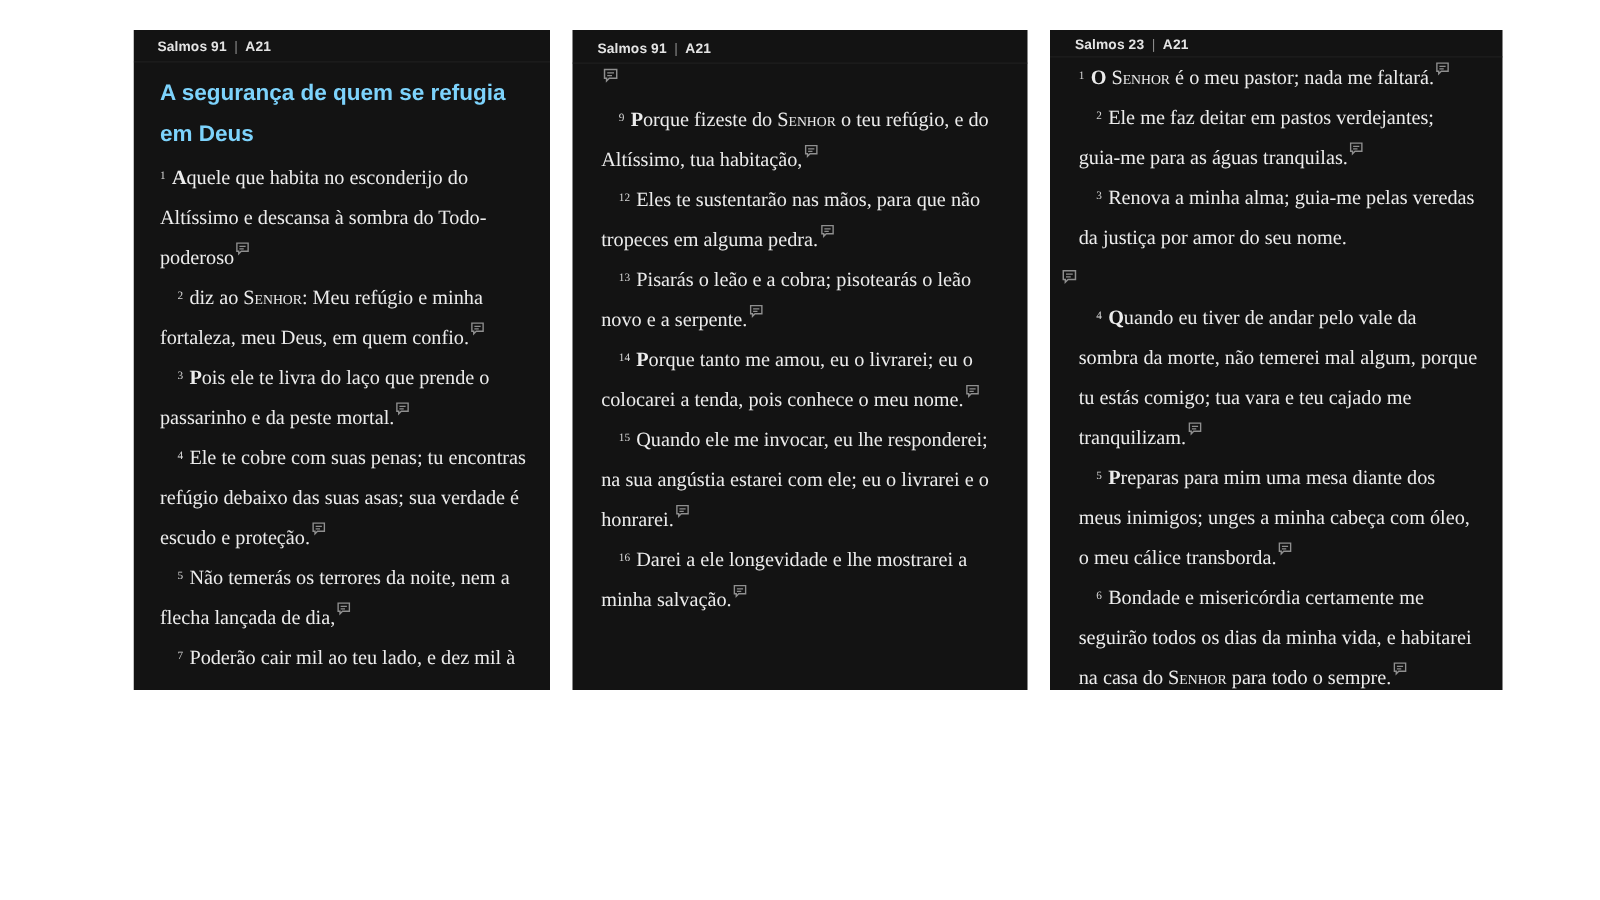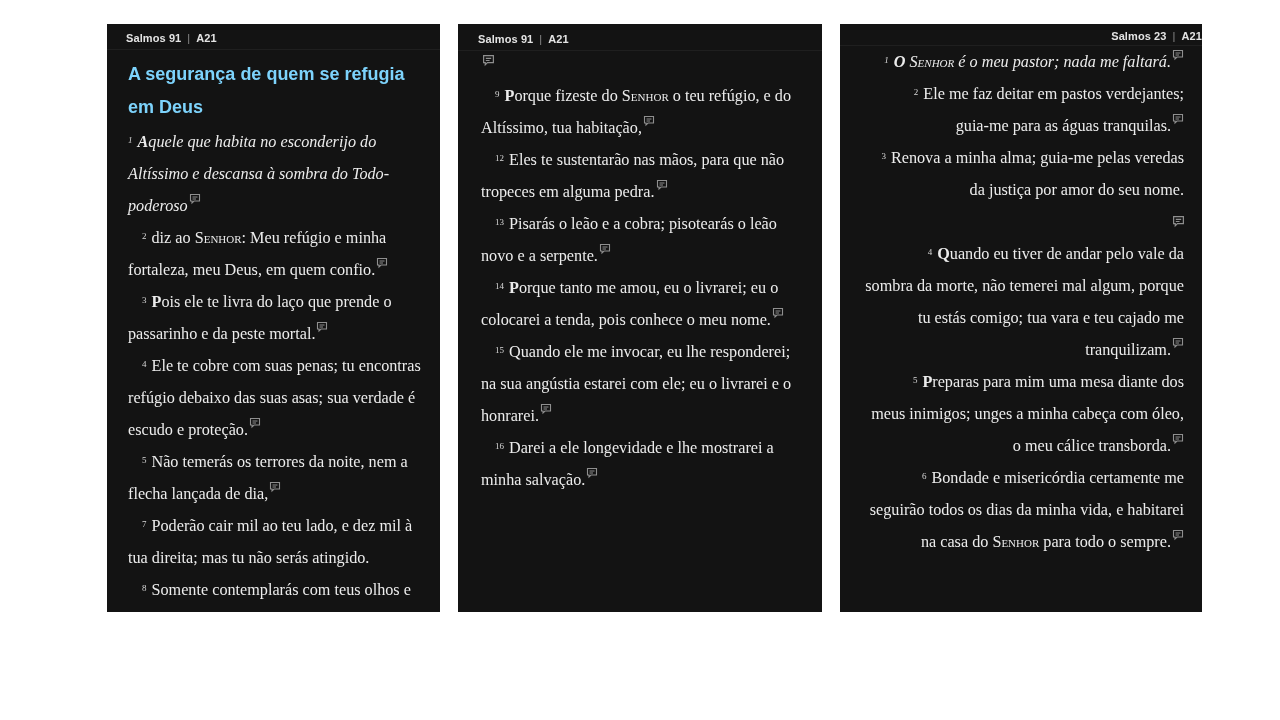--- a/index.html
+++ b/index.html
@@ -1,46 +1,46 @@
 <!DOCTYPE html>
 <html><head>
   <meta charset="utf-8">
   <style>
     html, body { margin: 0; padding: 0; }
     body {
       width: 1280px; height: 720px; background: #ffffff; position: relative; overflow: hidden;
     }
     .panel {
-      position: absolute; top: 24px; height: 588px; background: #131313; overflow: hidden;
+      position: absolute; top: 24px; height: 528px; background: #131313; overflow: hidden;
       color: #ececec;
     }
     #p1 { left: 107px; width: 333px; }
     #p2 { left: 458px; width: 364px; }
-    #p3 { left: 840px; width: 362px; text-align: right; }
+    #p3 { left: 840px; width: 362px; }
     .hdr {
       height: 26px; border-bottom: 1px solid #1f1f1f; box-sizing: border-box;
       font-family: "Liberation Sans", sans-serif; font-size: 11px; font-weight: bold; color: #e4e4e4;
       padding: 8px 0 0 19px; letter-spacing: 0.1px;
     }
     #p2 .hdr { padding-left: 20px; padding-top: 9px; height: 27px; }
     #p3 .hdr { padding-left: 20px; padding-top: 6px; height: 22px; }
     .hdr .sep { color: #8a8a8a; font-weight: normal; margin: 0 6px; }
     .body {
       font-family: "Liberation Serif", "DejaVu Serif", serif; font-size: 16.2px; line-height: 32px;
       color: #ececec;
     }
     #p1 .body { padding: 0 18px 0 21px; }
     #p2 .body { padding: 0 20px 0 23px; }
     #p3 .body { padding: 0 18px 0 23px; }
     .title {
       font-family: Liberation Sans, sans-serif; font-weight: bold; font-size: 18px;
       line-height: 33px; color: #7dd3fc; margin: 8px 0 2px 0;
     }
     p.v { margin: 0; text-indent: 14px; }
-    p.v.first { text-indent: 0; font-style: italic; }
+    p.v.first { text-indent: 0; }
     sup.n { font-size: 9px; vertical-align: top; position: relative; top: -2px; margin-right: 5px; color: #d8d8d8; }
     .drop { font-weight: bold; }
     .sc { font-variant: small-caps; }
     .cm {
       display: inline-block; width: 12px; height: 12px; vertical-align: 6px; margin-left: 1px;
     }
     .cm svg { display: block; }
     .lone { height: 24px; }
     #p2 .lone { padding-top: 3px; height: 26px; }
   </style>

